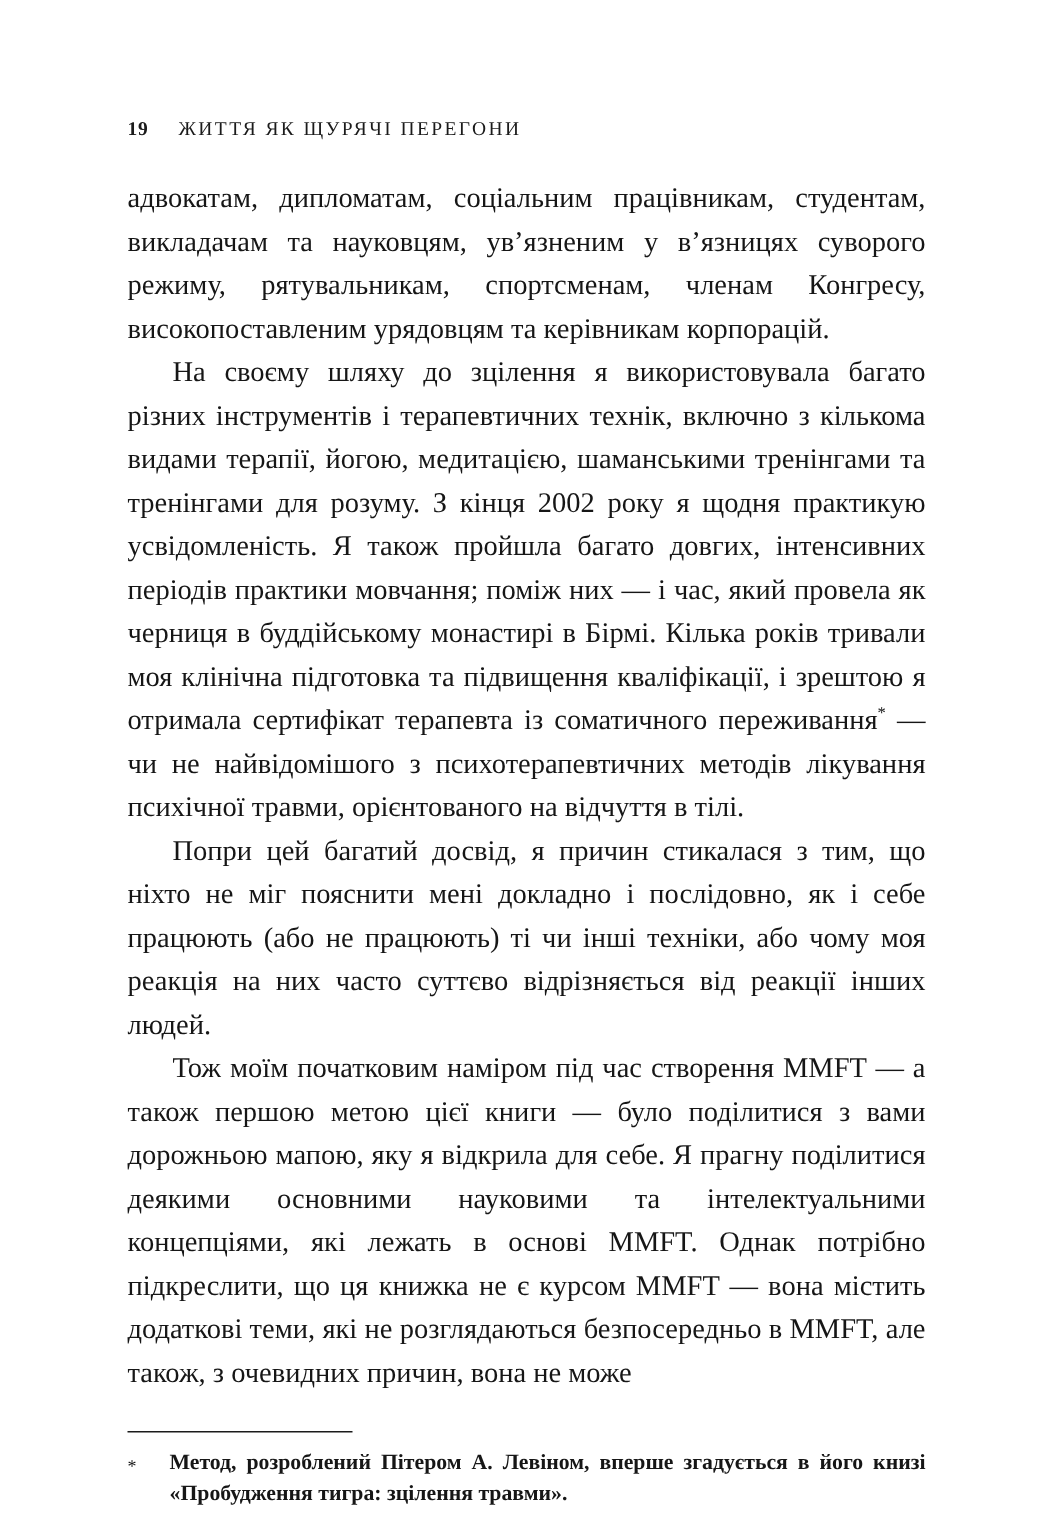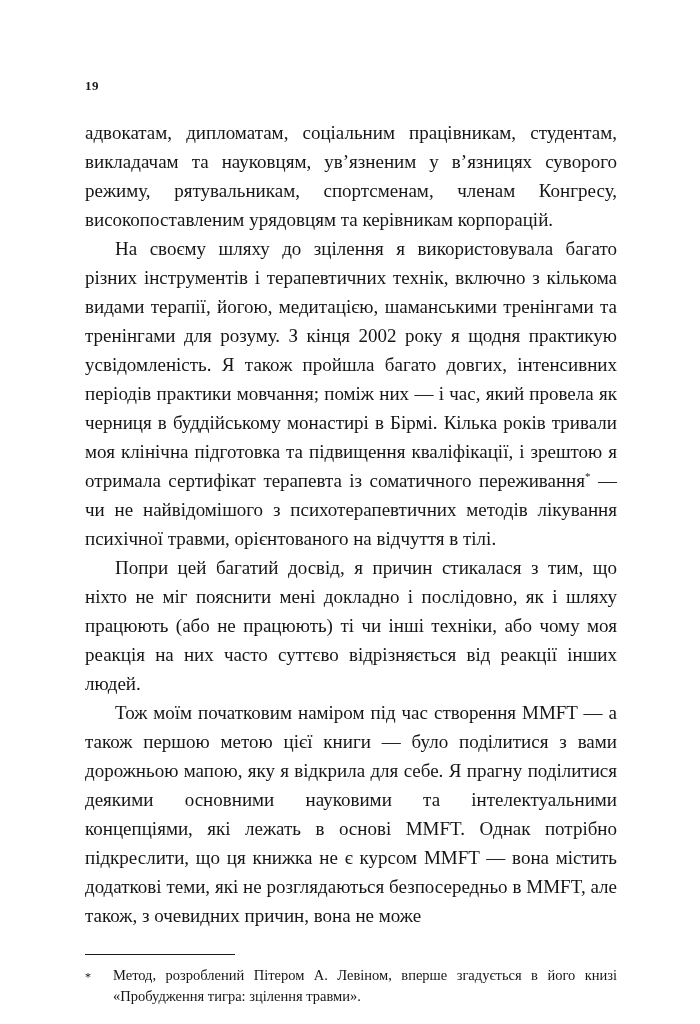--- a/index.html
+++ b/index.html
@@ -73,36 +73,38 @@
     text-align: justify;
   }
   .footnote .marker {
     width: 28px;
     flex: 0 0 28px;
     font-size: 12px;
     padding-top: 2px;
   }
   .footnote .fn-text {
     flex: 1;
+    font-weight: bold;
   }
 </style>
 </head>
 <body>
 
 <div class="page">
   <div class="content">
 
     <div class="running-head">
       <span class="page-num">19</span>
+      <span class="running-title">ЖИТТЯ ЯК ЩУРЯЧІ ПЕРЕГОНИ</span>
     </div>
 
     <div class="body-text">
         <p><span>адвокатам, дипломатам, соціальним працівникам, студентам, викладачам та науковцям, ув’язненим у в’язницях суворого режиму, рятувальникам, спортсменам, членам Конгресу, високопоставленим урядовцям та керівникам корпорацій.</span></p>
         <p class="indent"><span>На своєму шляху до зцілення я використовувала багато різних інструментів і терапевтичних технік, включно з кількома видами терапії, йогою, медитацією, шаманськими тренінгами та тренінгами для розуму. З кінця 2002 року я щодня практикую усвідомленість. Я також пройшла багато довгих, інтенсивних періодів практики мовчання; поміж них — і час, який провела як черниця в буддійському монастирі в Бірмі. Кілька років тривали моя клінічна підготовка та підвищення кваліфікації, і зрештою я отримала сертифікат терапевта із соматичного переживання</span><sup class="fn-ref">*</sup><span> — чи не найвідомішого з психотерапевтичних методів лікування психічної травми, орієнтованого на відчуття в тілі.</span></p>
-        <p class="indent"><span>Попри цей багатий досвід, я причин стикалася з тим, що ніхто не міг пояснити мені докладно і послідовно, </span><span class="it">як</span><span> і </span><span class="it">шляху</span><span> працюють (або не працюють) ті чи інші техніки, або чому моя реакція на них часто суттєво відрізняється від реакції інших людей.</span></p>
+        <p class="indent"><span>Попри цей багатий досвід, я причин стикалася з тим, що ніхто не міг пояснити мені докладно і послідовно, </span><span class="it">як</span><span> і </span><span class="it">себе</span><span> працюють (або не працюють) ті чи інші техніки, або чому моя реакція на них часто суттєво відрізняється від реакції інших людей.</span></p>
         <p class="indent"><span>Тож моїм початковим наміром під час створення </span><span class="it">MMFT</span><span> — а також першою метою цієї книги — було поділитися з вами дорожньою мапою, яку я відкрила для себе. Я прагну поділитися деякими основними науковими та інтелектуальними концепціями, які лежать в основі </span><span class="it">MMFT</span><span>. Однак потрібно підкреслити, що ця книжка </span><span class="it">не є</span><span> курсом </span><span class="it">MMFT</span><span> — вона містить додаткові теми, які не розглядаються безпосередньо в </span><span class="it">MMFT</span><span>, але також, з очевидних причин, вона не може</span></p>
       </div>
 
     <div class="footnote-block">
       <div class="footnote-rule"></div>
       <div class="footnote">
         <span class="marker">*</span>
         <span class="fn-text">Метод, розроблений Пітером А. Левіном, вперше згадується в його книзі «Пробудження тигра: зцілення травми».</span>
       </div>
     </div>

